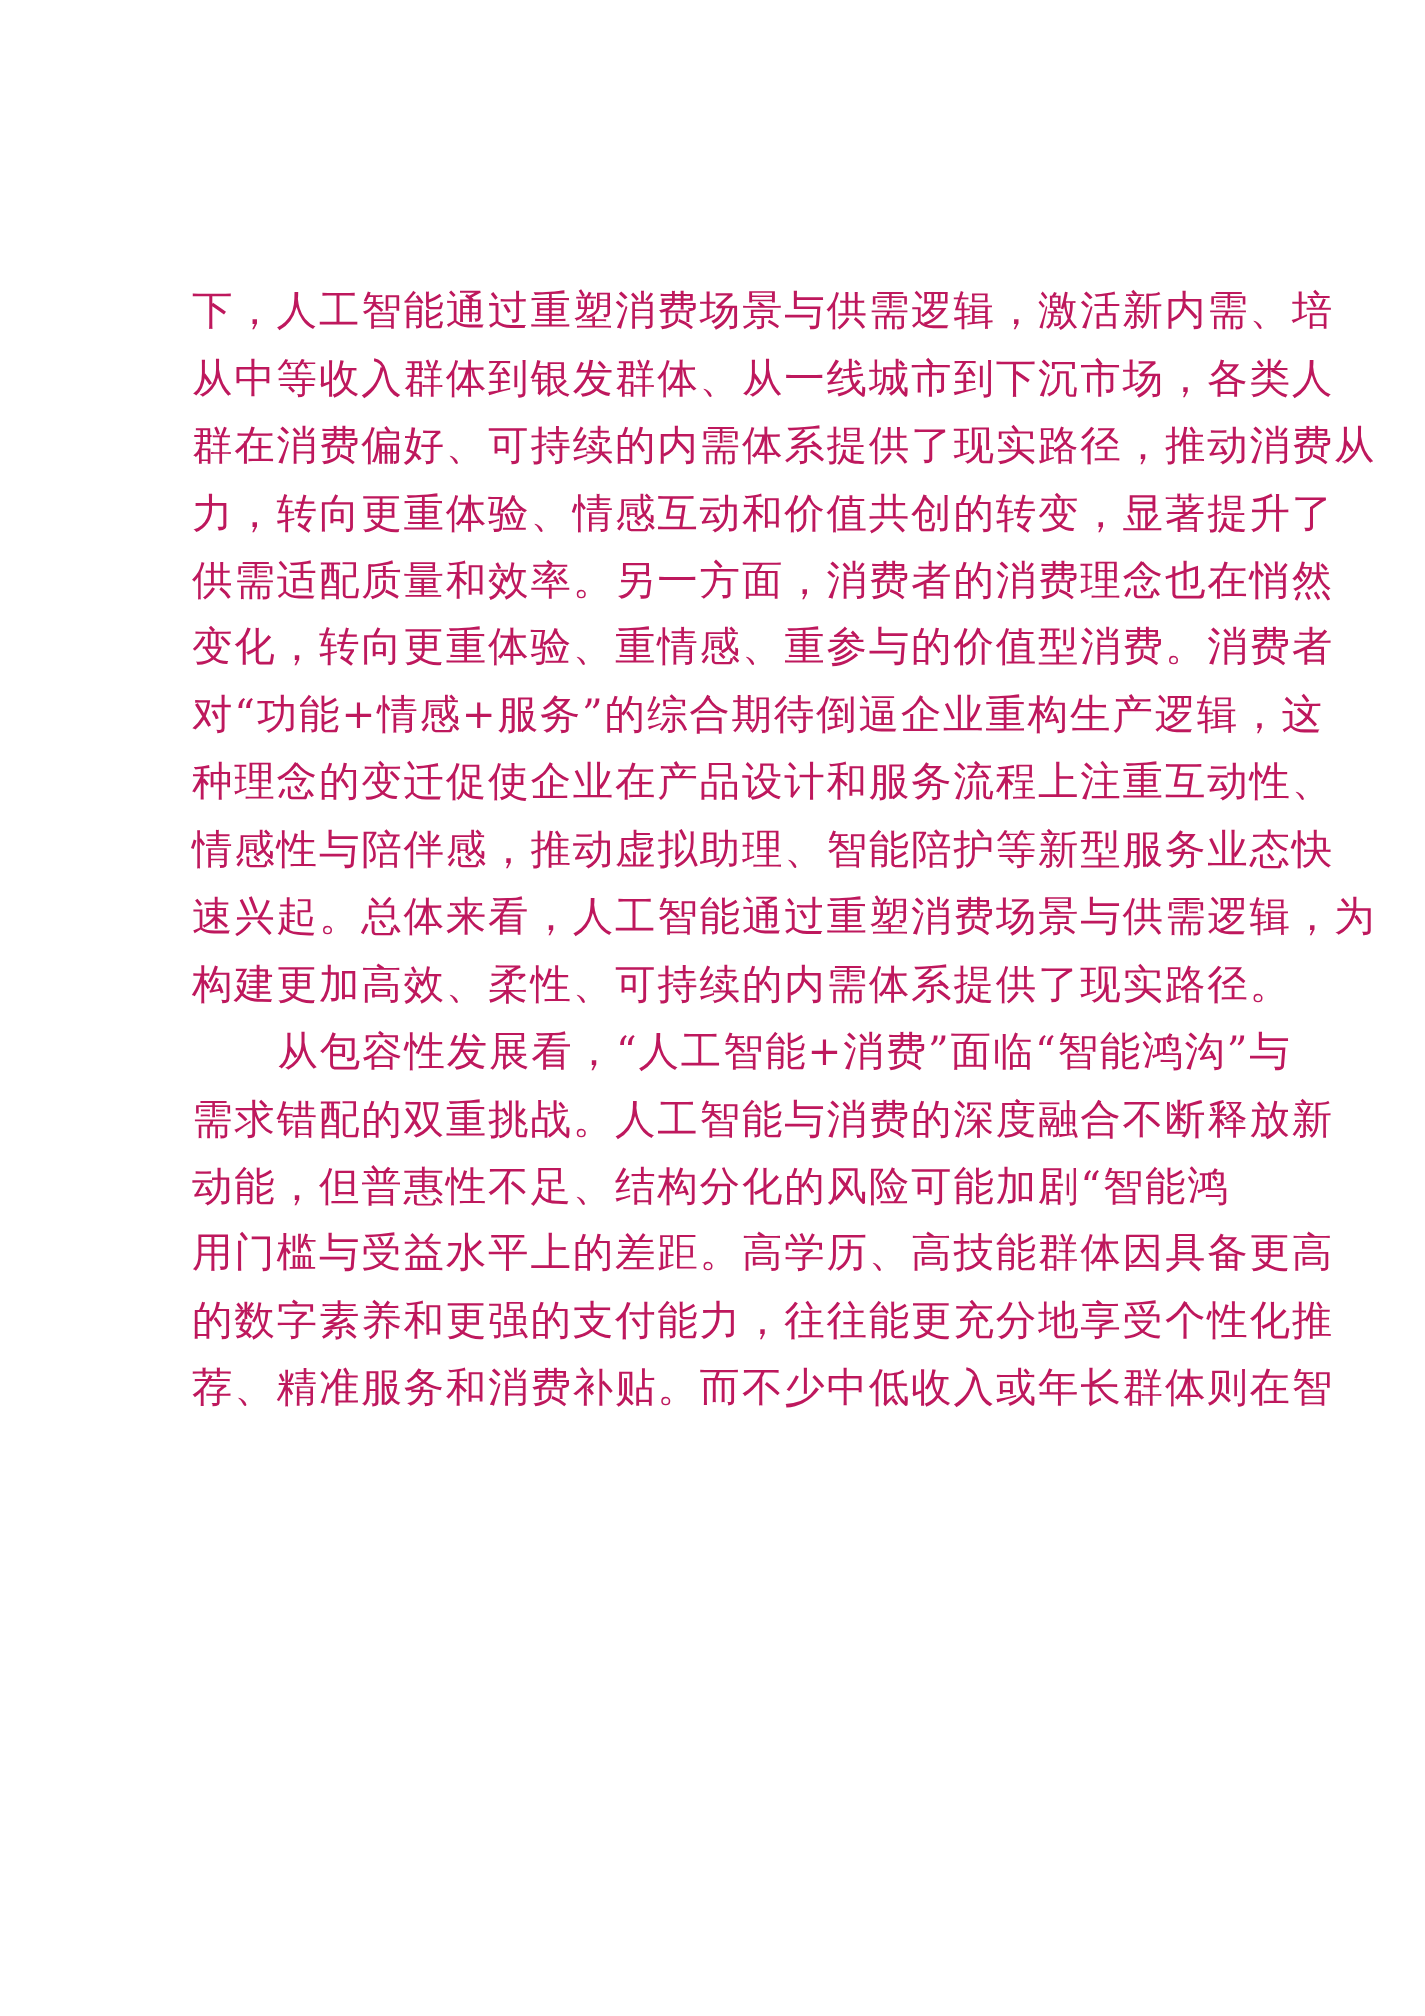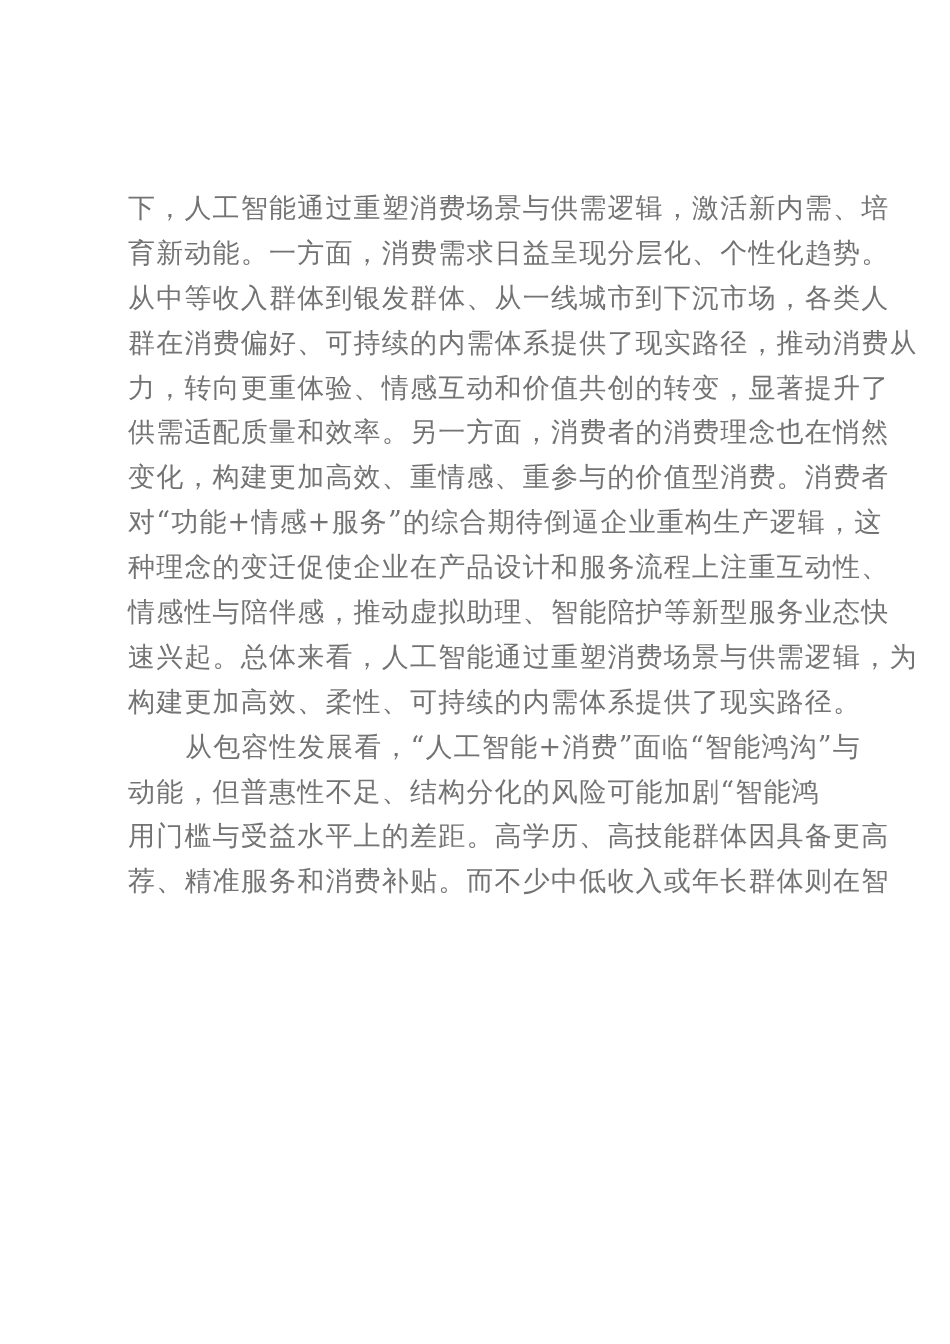--- a/index.html
+++ b/index.html
@@ -20,48 +20,49 @@
       height: 1344px;
       background: #ffffff;
     }
     .text-block {
       position: absolute;
       left: 128px;
       top: 186px;
       width: 700px;
       font-family: "DejaVu Serif", "Liberation Serif", serif;
       font-size: 27px;
-      color: #737373;
+      color: #be185d;
     }
     .line {
       display: block;
       height: 44.9px;
       line-height: 44.9px;
       white-space: nowrap;
       letter-spacing: 1.2px;
     }
     .line.indent {
       padding-left: 57px;
     }
   </style>
 </head>
 <body>
 
 <div class="page">
   <div class="text-block">
     <span class="line">下，人工智能通过重塑消费场景与供需逻辑，激活新内需、培</span>
-    <span class="line">育新动能。一方面，消费需求日益呈现分层化、个性化趋势。</span>
     <span class="line">从中等收入群体到银发群体、从一线城市到下沉市场，各类人</span>
     <span class="line">群在消费偏好、可持续的内需体系提供了现实路径，推动消费从</span>
     <span class="line">力，转向更重体验、情感互动和价值共创的转变，显著提升了</span>
     <span class="line">供需适配质量和效率。另一方面，消费者的消费理念也在悄然</span>
-    <span class="line">变化，构建更加高效、重情感、重参与的价值型消费。消费者</span>
+    <span class="line">变化，转向更重体验、重情感、重参与的价值型消费。消费者</span>
     <span class="line">对“功能+情感+服务”的综合期待倒逼企业重构生产逻辑，这</span>
     <span class="line">种理念的变迁促使企业在产品设计和服务流程上注重互动性、</span>
     <span class="line">情感性与陪伴感，推动虚拟助理、智能陪护等新型服务业态快</span>
     <span class="line">速兴起。总体来看，人工智能通过重塑消费场景与供需逻辑，为</span>
     <span class="line">构建更加高效、柔性、可持续的内需体系提供了现实路径。</span>
     <span class="line indent">从包容性发展看，“人工智能+消费”面临“智能鸿沟”与</span>
+    <span class="line">需求错配的双重挑战。人工智能与消费的深度融合不断释放新</span>
     <span class="line">动能，但普惠性不足、结构分化的风险可能加剧“智能鸿</span>
     <span class="line">用门槛与受益水平上的差距。高学历、高技能群体因具备更高</span>
+    <span class="line">的数字素养和更强的支付能力，往往能更充分地享受个性化推</span>
     <span class="line">荐、精准服务和消费补贴。而不少中低收入或年长群体则在智</span>
   </div>
 </div>
 
 </body></html>

